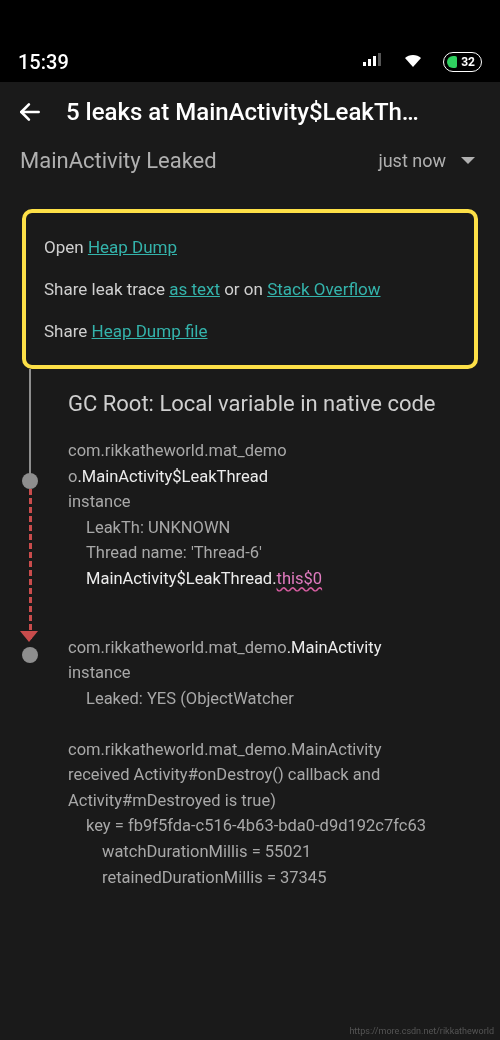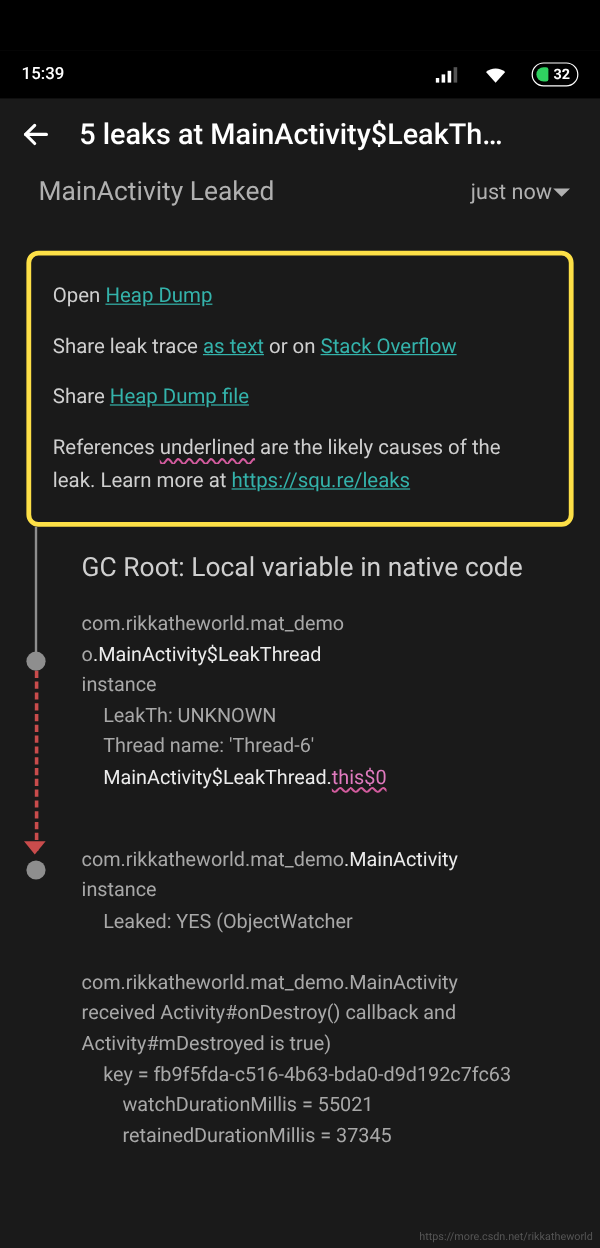--- a/index.html
+++ b/index.html
@@ -20,26 +20,25 @@
   .statusbar {
     height: 40px;
     background: #000;
     display: flex;
     align-items: center;
     justify-content: space-between;
     padding: 0 18px;
     color: #fff;
   }
   .statusbar .time {
-    font-size: 14px;
+    font-size: 20px;
     font-weight: 500;
   }
   .statusbar .right {
     display: flex;
-    align-items: center;
     gap: 20px;
   }
   .sig-icon svg, .wifi-icon svg { display: block; }
   .battery {
     display: inline-flex;
     align-items: center;
     border: 1.5px solid #fff;
     border-radius: 10px;
     padding: 1px 6px 1px 3px;
     font-size: 12px;
@@ -74,31 +73,32 @@
     font-weight: 500;
     color: #fff;
     white-space: nowrap;
     overflow: hidden;
     text-overflow: ellipsis;
     flex: 1;
   }
   .sub-row {
     display: flex;
     align-items: center;
-    padding: 6px 24px 10px 32px;
+    padding: 6px 24px 10px 20px;
     gap: 16px;
   }
   .sub-title {
     font-size: 22px;
     color: #b0b0b0;
     flex: 1;
   }
   .dropdown {
     display: flex;
     align-items: center;
+    gap: 14px;
     color: #b0b0b0;
     font-size: 18px;
     cursor: pointer;
   }
   .dropdown .caret svg { display: block; }
   .content {
     padding: 26px 22px 0 22px;
   }
   .info-box {
     border: 4px solid #fde047;
@@ -242,23 +242,20 @@
 
   <div class="info-box">
     <p>
       <span>Open </span><span class="lnk">Heap Dump</span>
     </p>
     <p>
       <span>Share leak trace </span><span class="lnk">as text</span><span> or on </span><span class="lnk">Stack Overflow</span>
     </p>
     <p>
       <span>Share </span><span class="lnk">Heap Dump file</span>
-    </p>
-    <p>
-      <span>References </span><span class="wavy-pink">underlined</span><span> are the likely causes of the leak. Learn more at </span><span class="lnk">https://squ.re/leaks</span>
     </p>
   </div>
 
   <div class="trace">
     <div class="trace-line-solid"></div>
     <div class="gc-root">GC Root: Local variable in native code</div>
 
     <div class="dot" style="top:82px"></div>
     <div class="trace-line-dashed"></div>
     <div class="dashed-arrow"></div>

